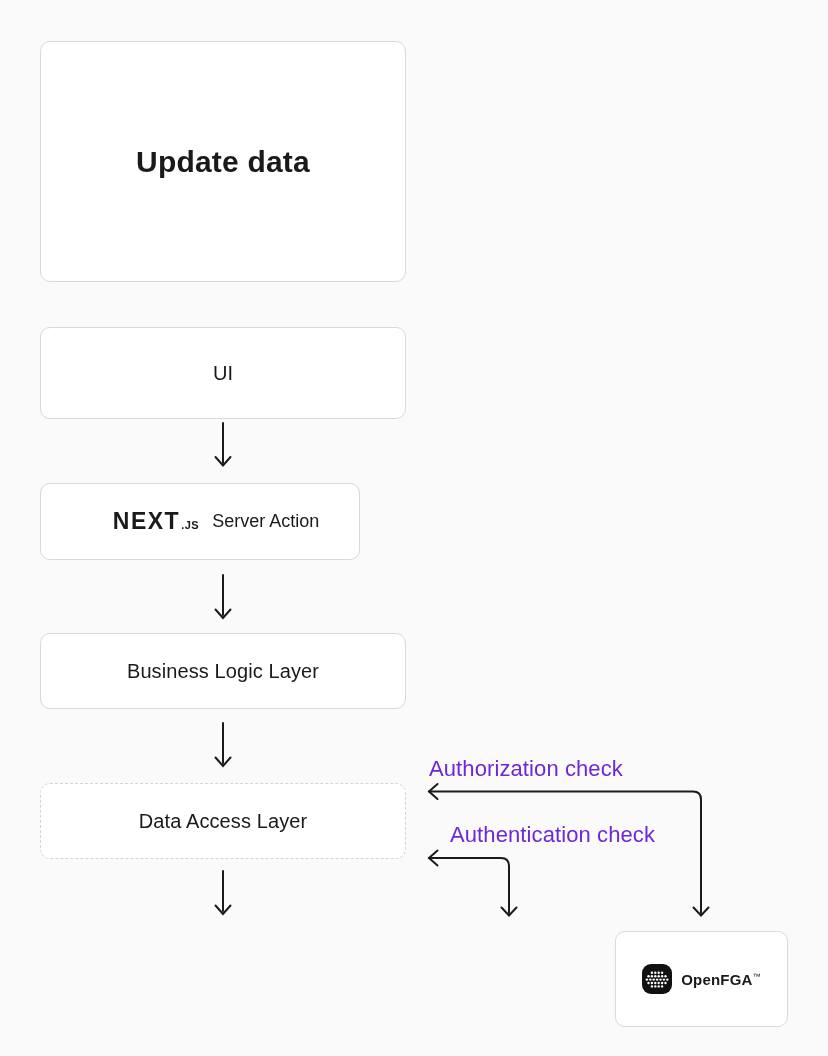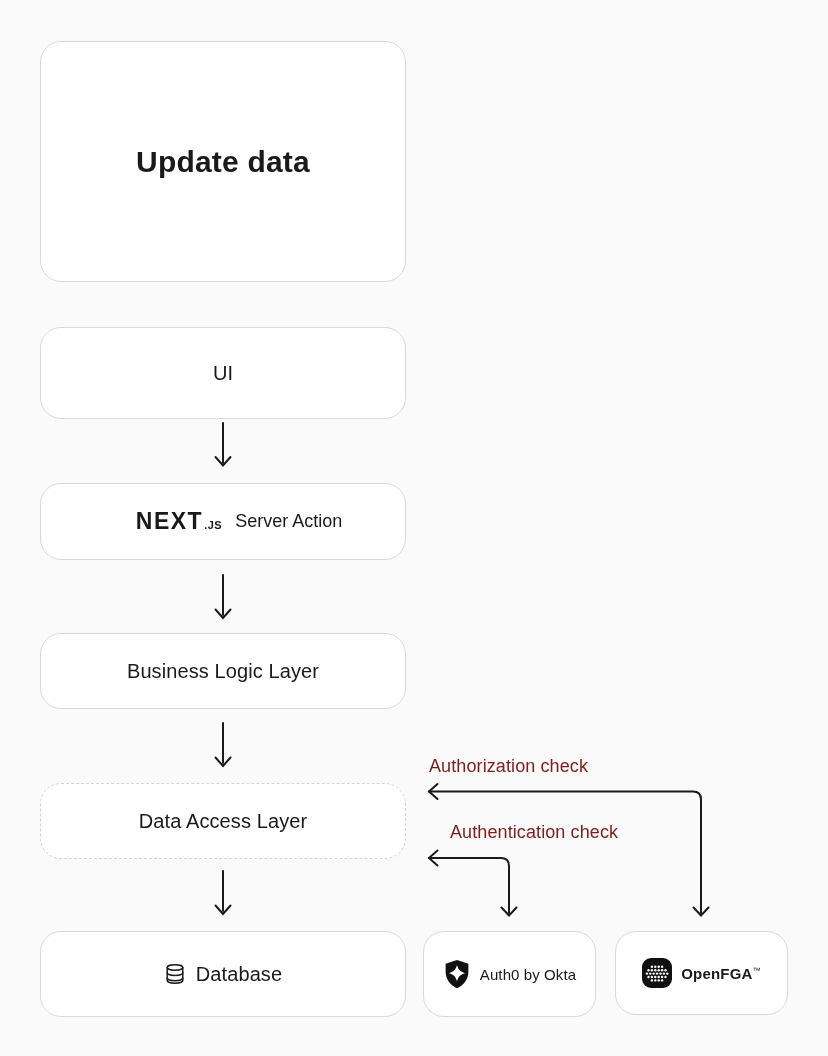--- a/index.html
+++ b/index.html
@@ -12,40 +12,40 @@
     overflow:hidden;
   }
   .arrow-layer{
     position:absolute;left:0;top:0;width:828px;height:1056px;
     pointer-events:none;
   }
   .node{
     position:absolute;
     background:#ffffff;
     border:1px solid #d9d9d9;
-    border-radius:21px;
+    border-radius:10px;
     display:flex;align-items:center;justify-content:center;
     box-sizing:border-box;
   }
   .node--dashed{border:1px dashed #d4d4d4;}
   .node-label{font-size:20px;line-height:1.2;color:#1a1a1a;letter-spacing:.1px;}
   .node-label--big{font-size:30px;font-weight:700;letter-spacing:.2px;}
   .node-row{display:flex;align-items:center;}
   .next-logo{font-weight:800;font-size:23px;letter-spacing:1.5px;}
   .next-suffix{font-weight:700;font-size:11px;letter-spacing:.5px;margin-left:1px;}
   .next-action{font-size:18px;margin-left:13px;}
   .db-icon{margin-right:10px;display:flex;}
   .brand-icon{display:flex;margin-right:9px;}
   .small-label{font-size:15px;letter-spacing:.1px;}
   .fga-label{font-size:15px;font-weight:700;letter-spacing:.2px;}
   .tm{font-size:8px;vertical-align:super;font-weight:400;}
   .flow-note{
     position:absolute;
-    font-size:18px;
-    color:#7f1d1d;
+    font-size:22px;
+    color:#6d28d9;
     letter-spacing:.1px;
     white-space:nowrap;
   }
 </style>
 </head>
 <body>
 
 <div class="canvas">
 
   <svg class="arrow-layer" width="828" height="1056" viewBox="0 0 828 1056" fill="none" stroke="#1a1a1a" stroke-width="2" stroke-linecap="round" stroke-linejoin="miter">
@@ -84,67 +84,43 @@
   </svg>
 
   <div class="node" style="left:40px;top:41px;width:366px;height:241px;">
     <span class="node-label node-label--big">Update data</span>
   </div>
 
   <div class="node" style="left:40px;top:327px;width:366px;height:92px;">
     <span class="node-label">UI</span>
   </div>
 
-  <div class="node" style="left:40px;top:483px;width:366px;height:77px;padding-left:32px;">
+  <div class="node" style="left:40px;top:483px;width:320px;height:77px;padding-left:32px;">
     <span class="node-row">
       <span>
         <span class="next-logo">NEXT</span><span class="next-suffix">.JS</span>
       </span>
       <span class="next-action">Server Action</span>
     </span>
   </div>
 
   <div class="node node--dashed" style="left:40px;top:783px;width:366px;height:76px;">
     <span class="node-label">Data Access Layer</span>
   </div>
 
   <div class="node" style="left:40px;top:633px;width:366px;height:76px;">
     <span class="node-label">Business Logic Layer</span>
   </div>
 
   <div class="flow-note" style="left:429px;top:756px;">Authorization check</div>
   <div class="flow-note" style="left:450px;top:822px;">Authentication check</div>
 
-  <div class="node" style="left:40px;top:931px;width:366px;height:86px;">
-    <span class="node-row">
-      <span class="db-icon">
-        <svg width="22" height="22" viewBox="0 0 24 24" fill="none" stroke="#1a1a1a" stroke-width="1.6" stroke-linecap="round">
-          <ellipse cx="12" cy="5" rx="8.5" ry="3"></ellipse>
-          <path d="M3.5 5 V19 c0 1.66 3.8 3 8.5 3 s8.5 -1.34 8.5 -3 V5"></path>
-          <path d="M3.5 10.7 c0 1.66 3.8 3 8.5 3 s8.5 -1.34 8.5 -3"></path>
-          <path d="M3.5 16.3 c0 1.66 3.8 3 8.5 3 s8.5 -1.34 8.5 -3"></path>
-        </svg>
-      </span>
-      <span class="node-label">Database</span>
-    </span>
-  </div>
 
-  <div class="node" style="left:423px;top:931px;width:173px;height:86px;">
-    <span class="node-row">
-      <span class="brand-icon">
-        <svg width="28" height="30" viewBox="0 0 32 34">
-          <path d="M16 1 L29 5.3 V14.5 C29 23.5 23.5 29.8 16 33.2 C8.5 29.8 3 23.5 3 14.5 V5.3 Z" fill="#111111"></path>
-          <path d="M16 6.8 C17.7 12.5 19.5 14.3 25.2 16 C19.5 17.7 17.7 19.5 16 25.2 C14.3 19.5 12.5 17.7 6.8 16 C12.5 14.3 14.3 12.5 16 6.8 Z" fill="#ffffff"></path>
-        </svg>
-      </span>
-      <span class="small-label">Auth0 by Okta</span>
-    </span>
-  </div>
 
-  <div class="node" style="left:615px;top:931px;width:173px;height:84px;">
+  <div class="node" style="left:615px;top:931px;width:173px;height:96px;">
     <span class="node-row">
       <span class="brand-icon">
         <svg width="30" height="30" viewBox="0 0 30 30">
           <rect x="0" y="0" width="30" height="30" rx="9" fill="#111111"></rect>
           <g fill="#ffffff">
             <circle cx="9.9" cy="8.8" r="1.2"></circle>
               <circle cx="13.3" cy="8.8" r="1.2"></circle>
               <circle cx="16.7" cy="8.8" r="1.2"></circle>
               <circle cx="20.1" cy="8.8" r="1.2"></circle>
             <circle cx="6.5" cy="12.2" r="1.2"></circle>

